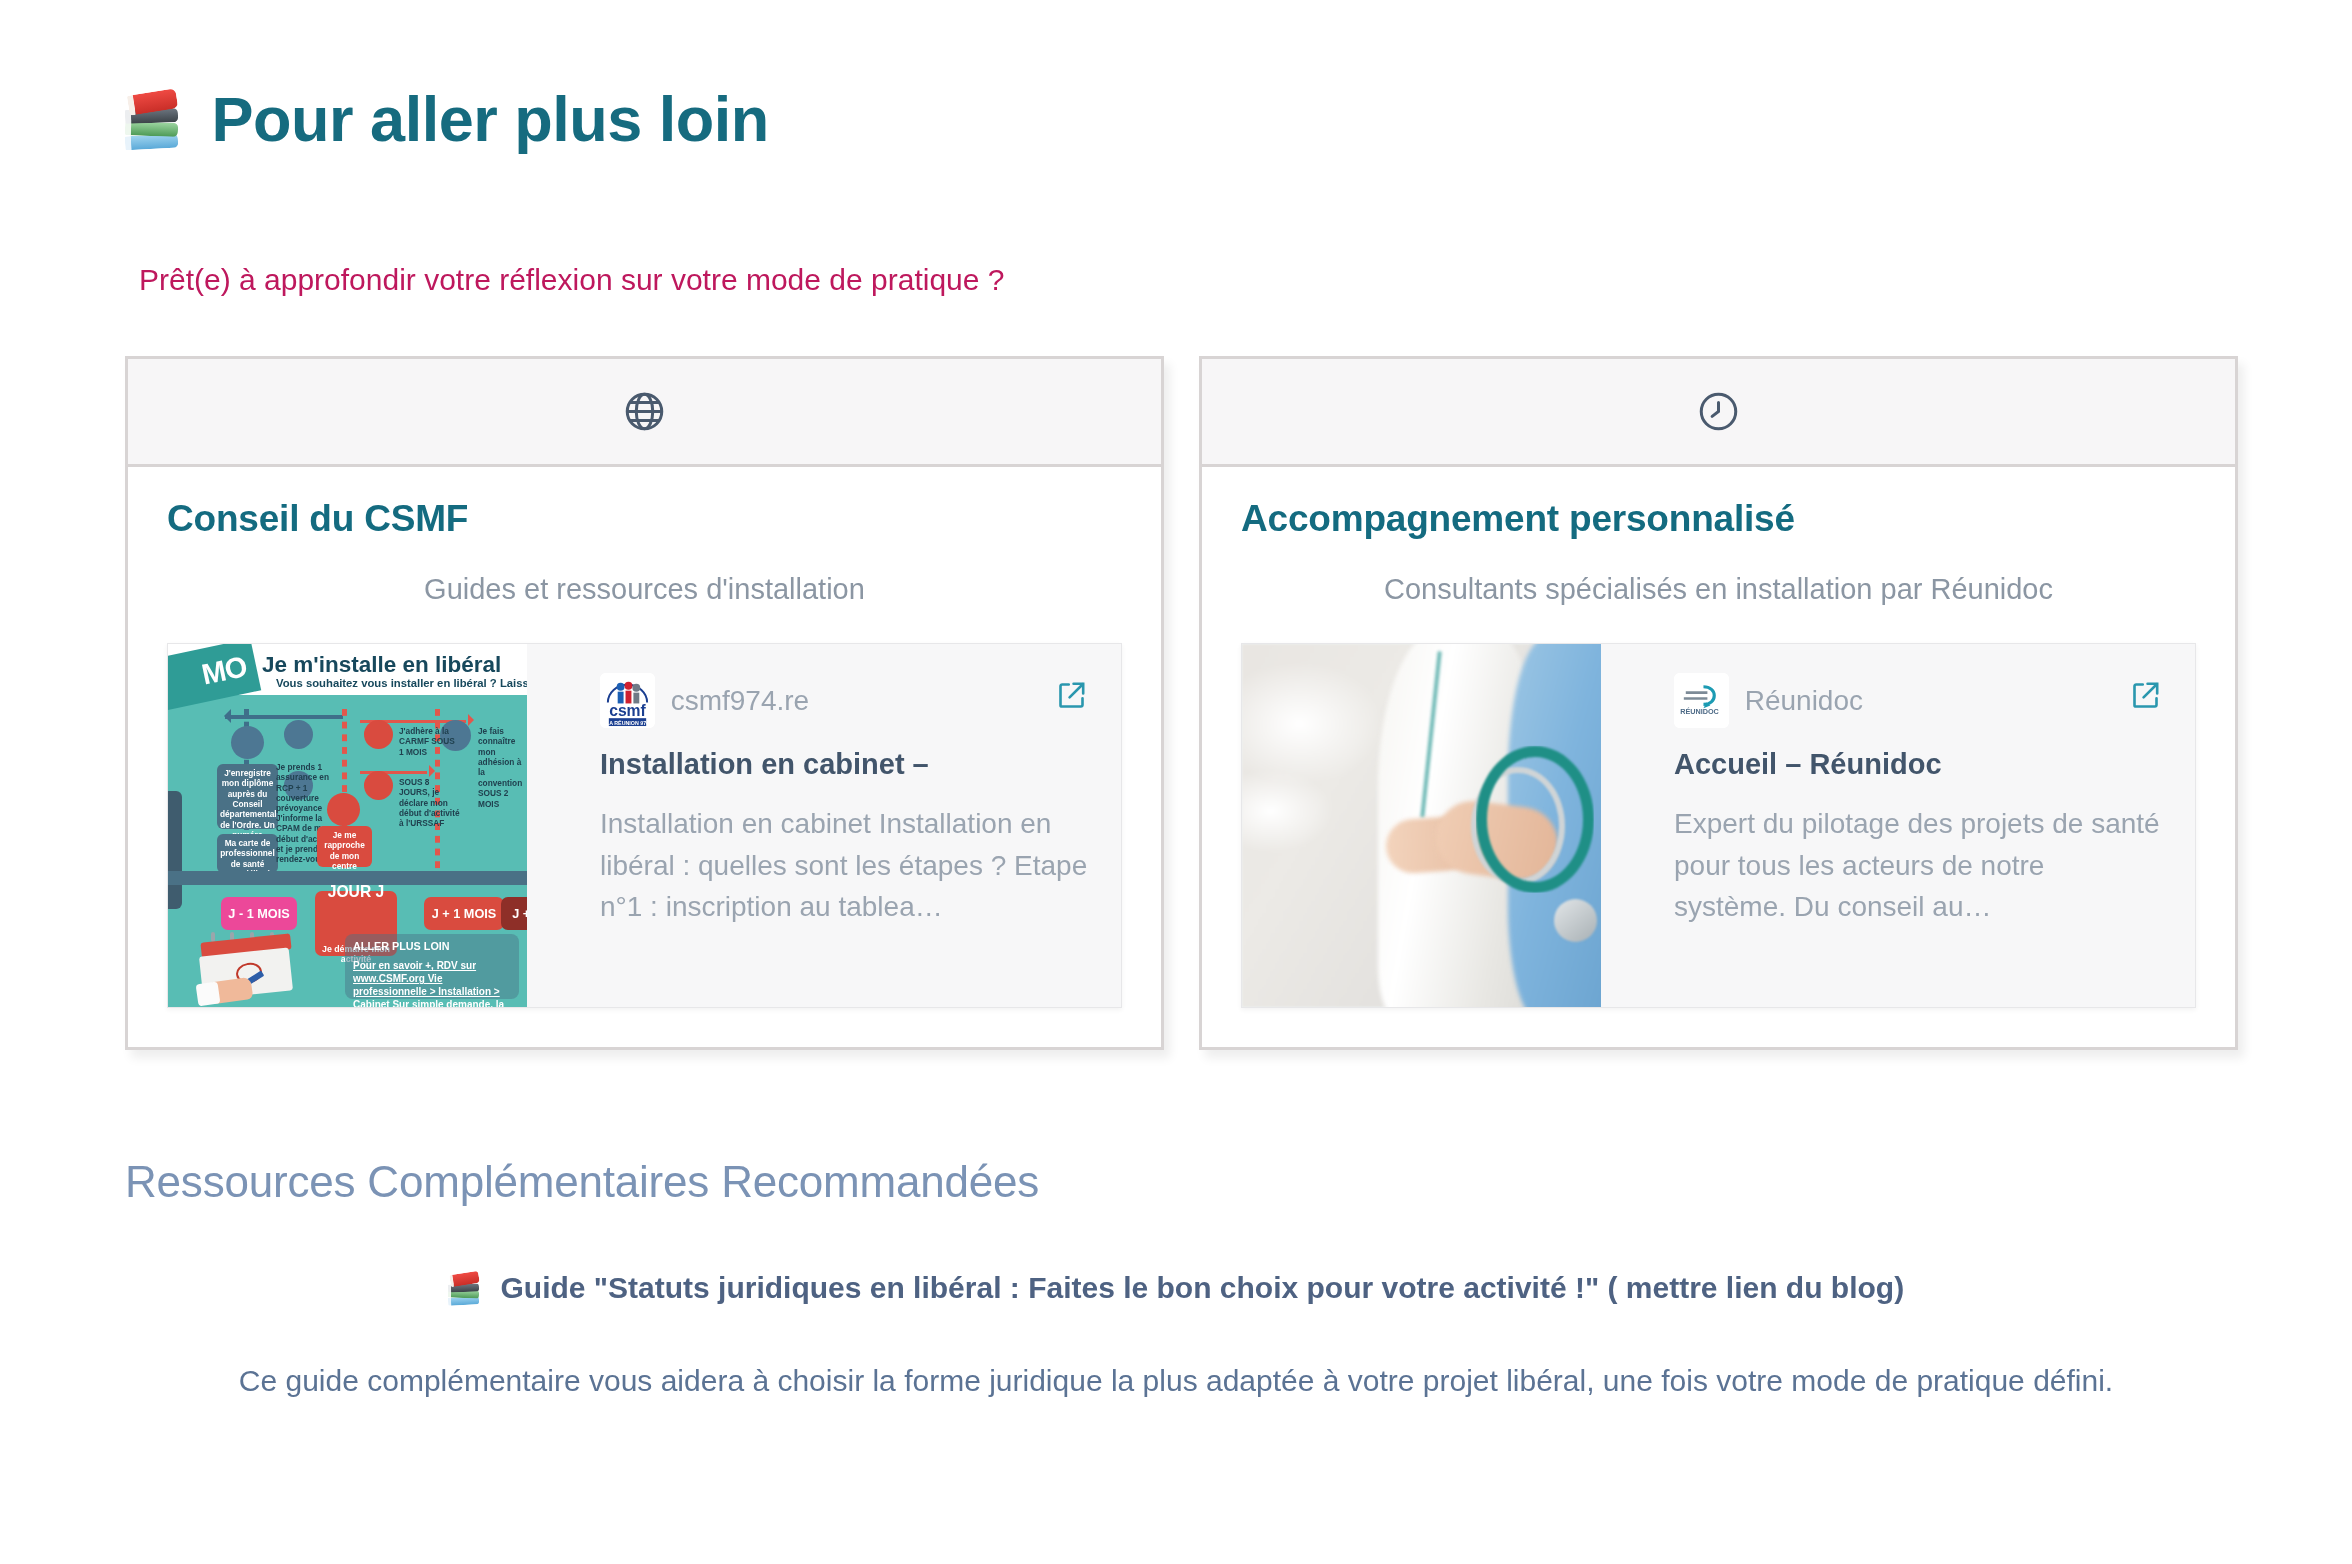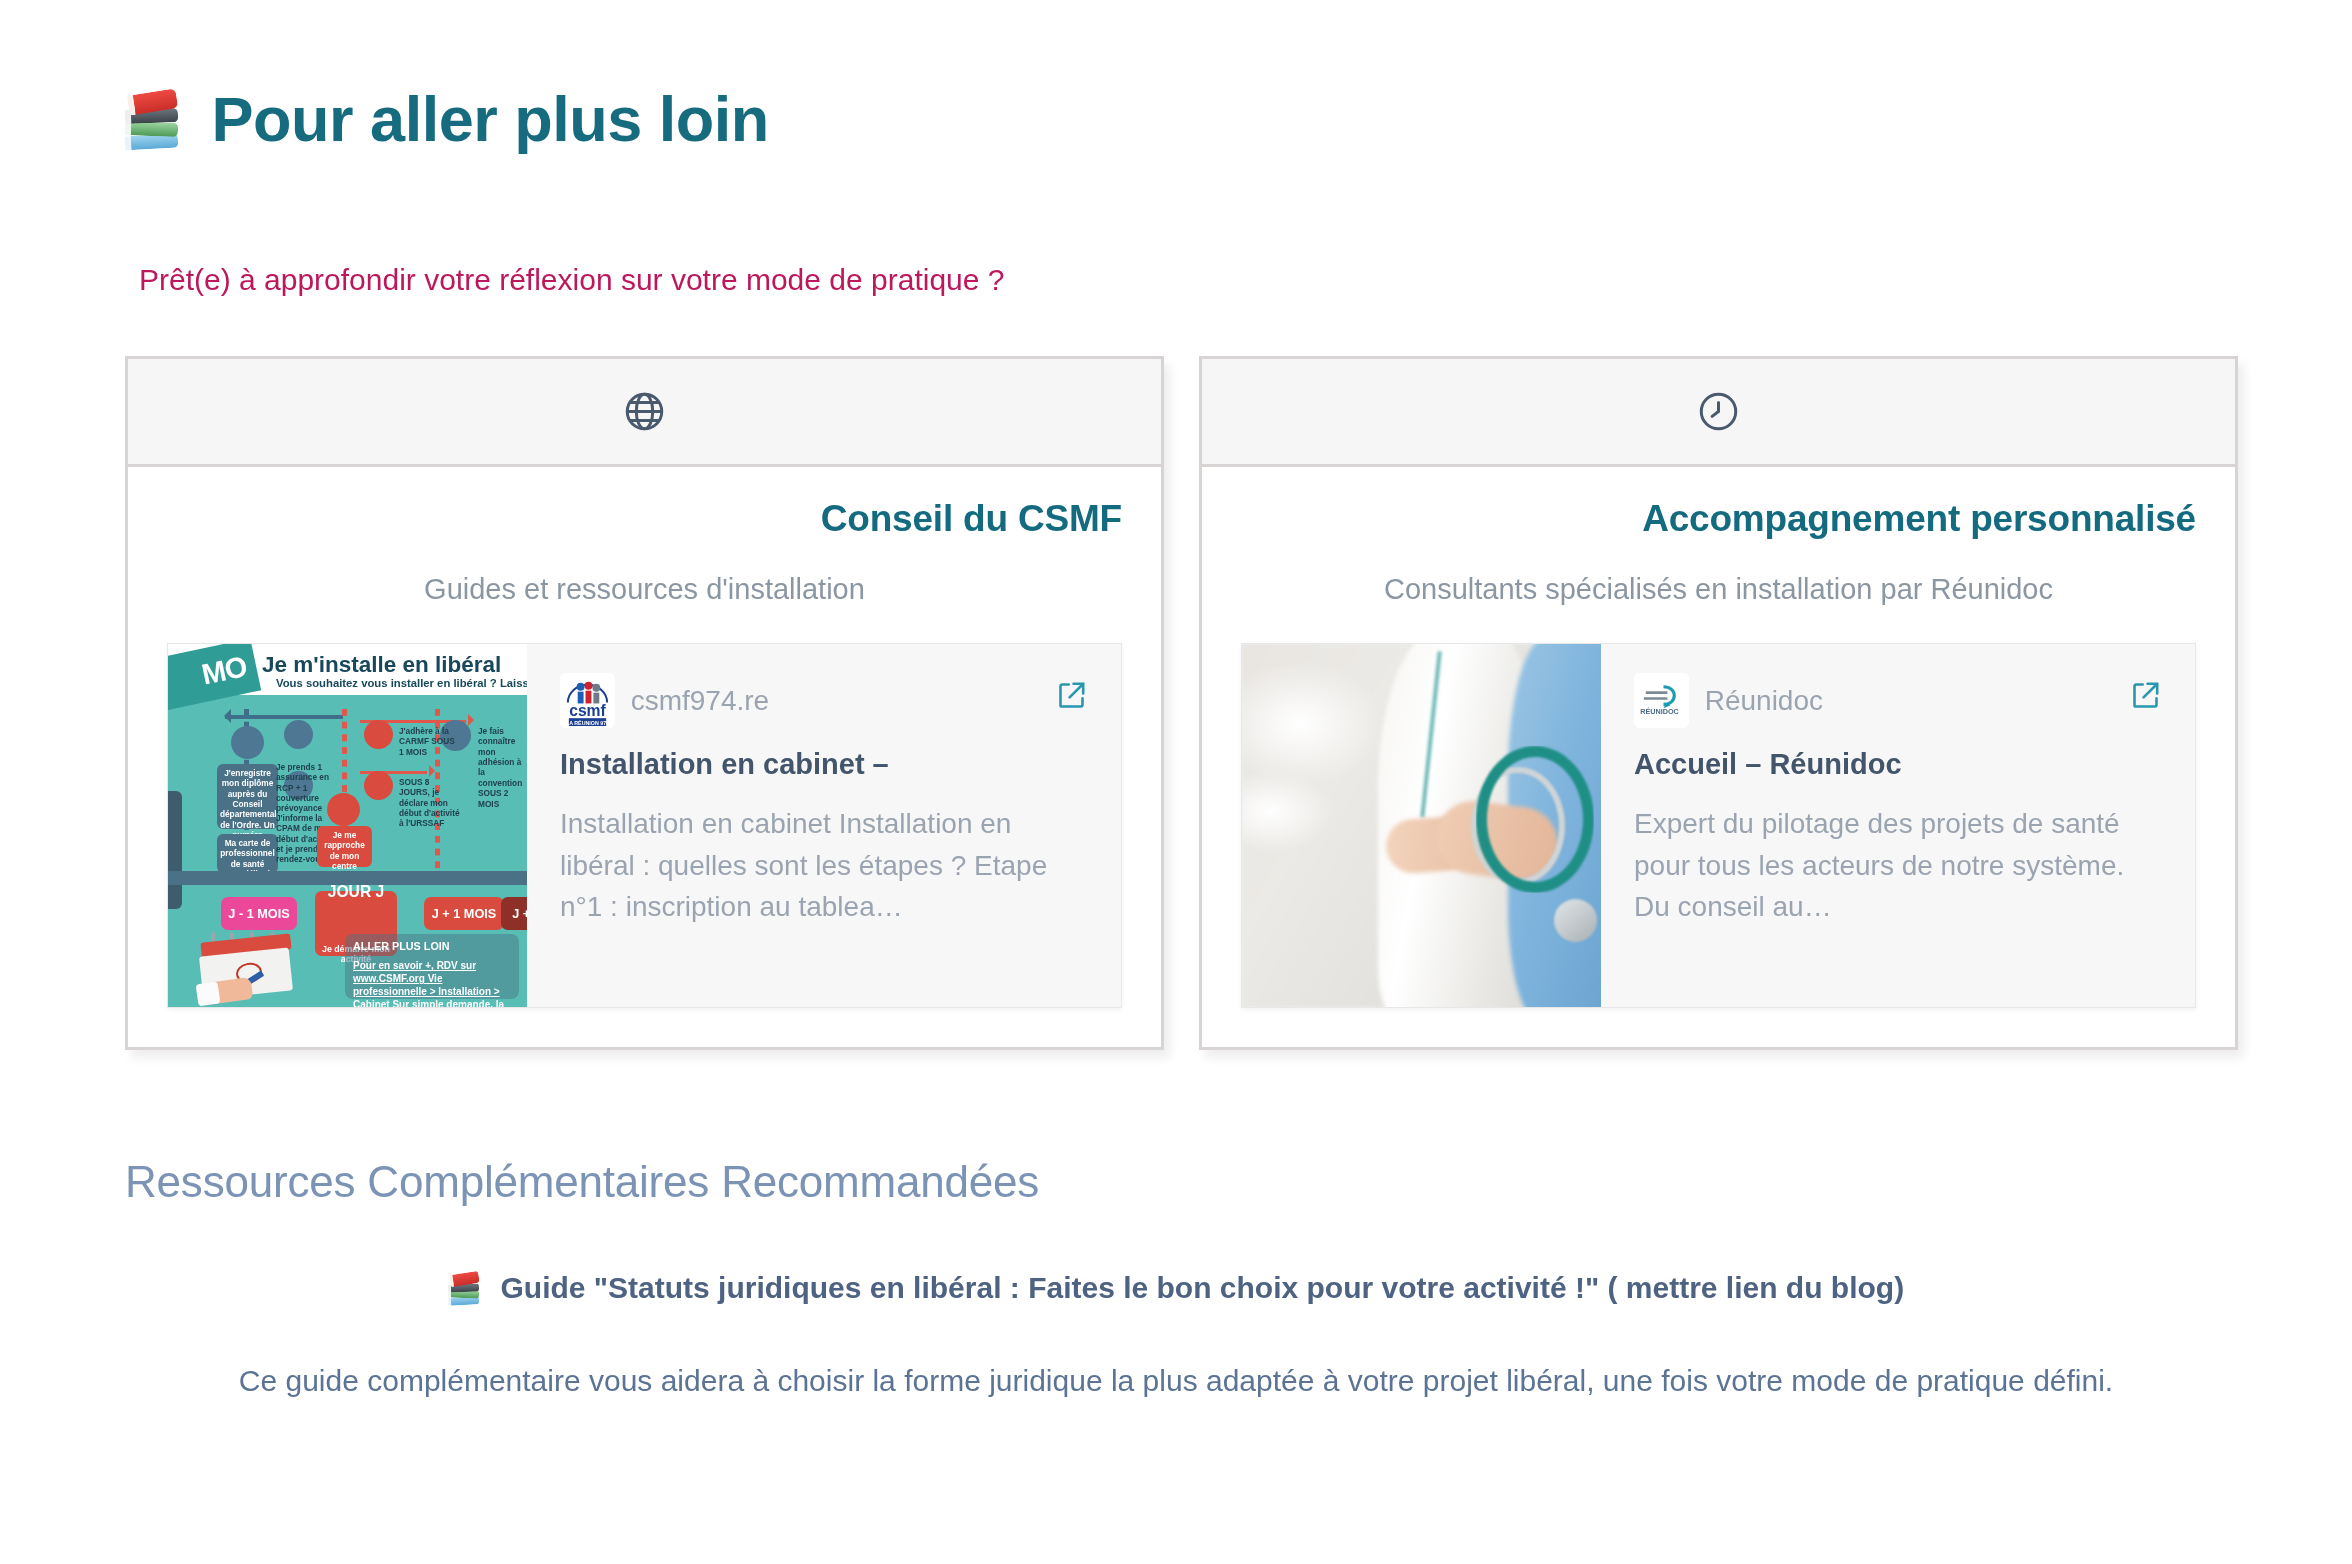--- a/index.html
+++ b/index.html
@@ -74,21 +74,21 @@
     background: #f7f6f7;
     border-bottom: 3.9px solid #d8d4d4;
     display: flex;
     align-items: center;
     justify-content: center;
   }
   .card-header svg { display: block; }
   .card-body { padding: 31px 39px 39px 39px; }
   .card-title {
     margin: 0;
-    text-align: right;
+    text-align: left;
     font-size: 37px;
     font-weight: 700;
     color: #146b80;
     letter-spacing: -0.2px;
   }
   .card-sub {
     margin: 33px 0 0 0;
     text-align: center;
     font-size: 29px;
     font-weight: 400;
@@ -98,21 +98,21 @@
   
   .preview {
     margin-top: 37px;
     display: flex;
     background: #f7f7f8;
     border: 1px solid #e7e7e9;
     box-shadow: 0 2px 4.9px rgba(0,0,0,0.05);
     min-height: 365px;
   }
   .preview-thumb { width: 359px; flex: none; position: relative; overflow: hidden; background: #e9eef0; }
-  .preview-info { flex: 1; padding: 29px 33px 19.6px 33px; position: relative; min-width: 0; }
+  .preview-info { flex: 1; padding: 29px 33px 19.6px 33px; position: relative; min-width: 0; margin-left: 40px; }
   .preview-src { display: flex; align-items: center; gap: 15.7px; }
   .favicon { width: 55px; height: 55px; flex: none; background: #fff; border-radius: 5.9px; position: relative; overflow: hidden; }
   .preview-domain { font-size: 28px; color: #9aa4b0; font-weight: 400; white-space: nowrap; overflow: hidden; text-overflow: ellipsis; }
   .ext-link { position: absolute; right: 33px; top: 35px; }
   .preview-title {
     margin: 17.6px 0 0 0;
     font-size: 29px;
     font-weight: 700;
     color: #42556b;
     line-height: 1.25;

